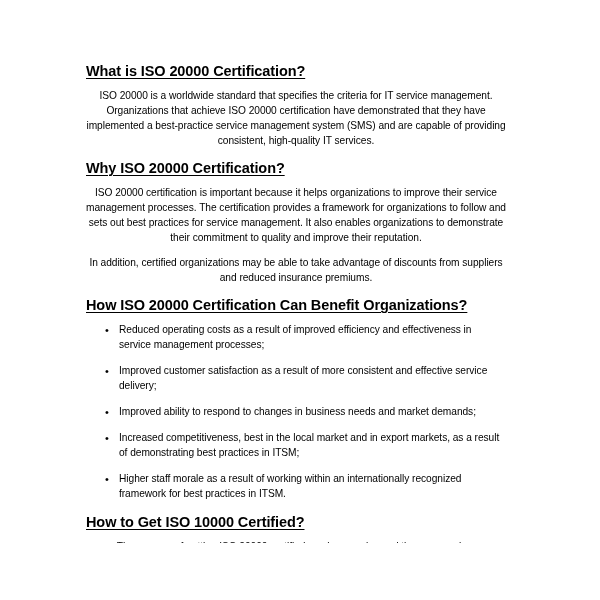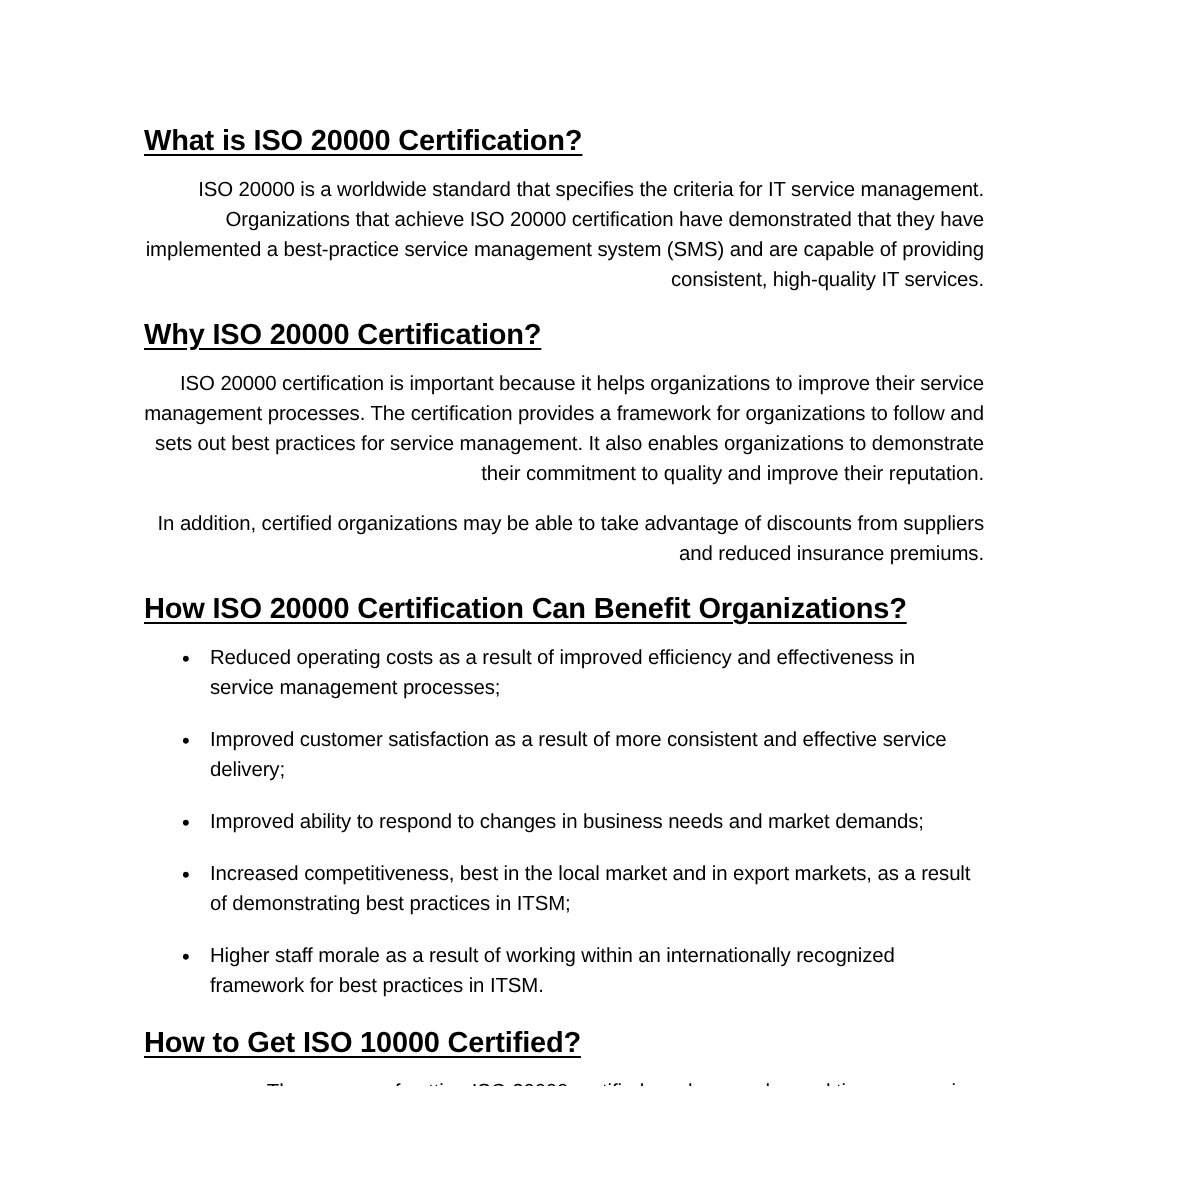--- a/index.html
+++ b/index.html
@@ -13,40 +13,41 @@
     font-family: "Liberation Sans", sans-serif;
     color: #000000;
     overflow: hidden;
   }
   .page {
     box-sizing: border-box;
     width: 564px;
     height: 600px;
     padding: 62px 72px 4px 72px;
     background: #ffffff;
+    margin-left: 14px;
   }
   h2.heading {
     font-size: 14.5px;
     font-weight: bold;
     margin: 0 0 9px 0;
     padding: 0;
     line-height: 1.25;
     text-decoration: underline;
     text-underline-offset: 2px;
     letter-spacing: -0.1px;
   }
   .heading-spaced {
     margin-top: 14px;
   }
   p.para {
     font-size: 10.2px;
     line-height: 1.47;
     margin: 0 0 10px 0;
     padding: 0;
-    text-align: right;
+    text-align: center;
     letter-spacing: -0.05px;
   }
   ul.bullets {
     list-style: none;
     margin: 0 0 10px 0;
     padding: 0;
   }
   ul.bullets li {
     position: relative;
     font-size: 10.2px;

